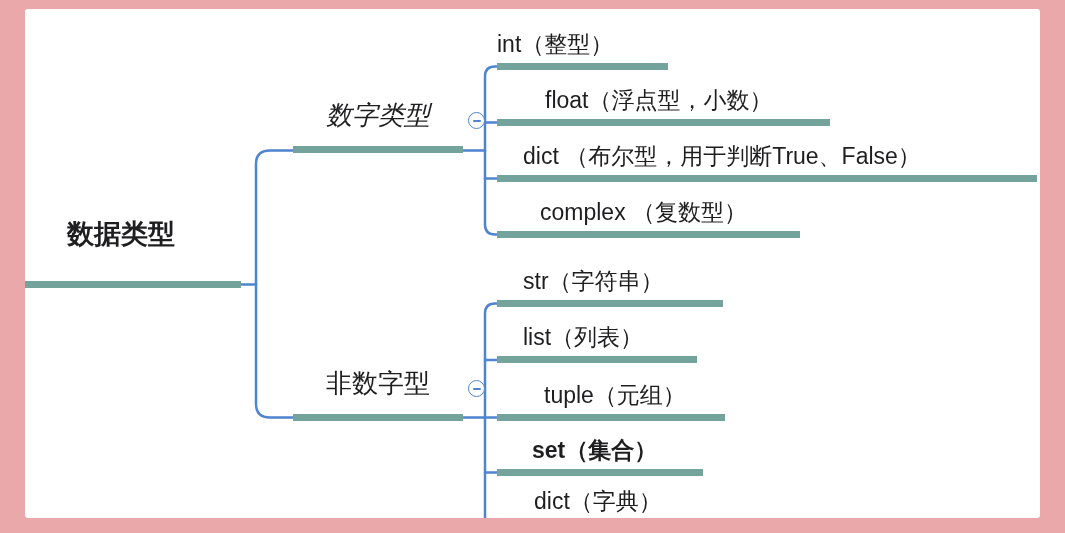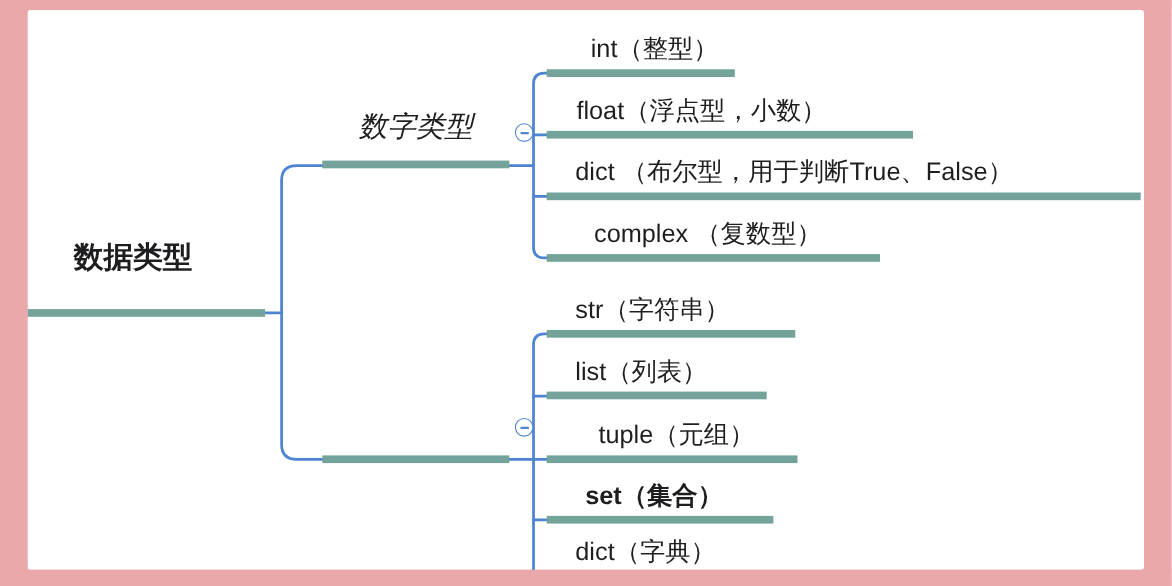--- a/index.html
+++ b/index.html
@@ -44,29 +44,29 @@
   .bar-str{left:497px;top:300px;width:226px;}
   .bar-list{left:497px;top:356px;width:200px;}
   .bar-tuple{left:497px;top:414px;width:228px;}
   .bar-set{left:497px;top:469px;width:206px;}
   .bar-dict{left:497px;top:520px;width:210px;}
 
   
   .lbl-root{left:13px;top:218px;}
   .lbl-b1{left:293px;top:98px;font-style:italic;}
   .lbl-b2{left:293px;top:366px;}
-  .lbl-int{left:537px;top:30px;}
-  .lbl-float{left:524px;top:86px;text-align:center;}
+  .lbl-int{left:497px;top:30px;}
+  .lbl-float{left:545px;top:86px;text-align:center;}
   .lbl-bool{left:523px;top:142px;}
   .lbl-complex{left:540px;top:198px;}
   .lbl-str{left:523px;top:267px;}
   .lbl-list{left:523px;top:323px;}
   .lbl-tuple{left:544px;top:381px;}
   .lbl-set{left:532px;top:436px;font-weight:bold;}
-  .lbl-dict{left:523px;top:487px;}
+  .lbl-dict{left:534px;top:487px;}
 
   .btn-b1{left:468px;top:112px;}
   .btn-b2{left:468px;top:380px;}
 </style>
 </head>
 <body>
 
 <div class="canvas">
 
   <div class="panel"></div>
@@ -99,20 +99,21 @@
   <div class="bar bar-complex"></div>
   <div class="bar bar-str"></div>
   <div class="bar bar-list"></div>
   <div class="bar bar-tuple"></div>
   <div class="bar bar-set"></div>
   <div class="bar bar-dict"></div>
 
   <div class="label root-label lbl-root">数据类型</div>
 
   <div class="label branch-label lbl-b1">数字类型</div>
+  <div class="label branch-label lbl-b2">非数字型</div>
 
   <div class="label leaf-label lbl-int">int（整型）</div>
   <div class="label leaf-label lbl-float">float（浮点型，小数）</div>
   <div class="label leaf-label lbl-bool">dict （布尔型，用于判断True、False）</div>
   <div class="label leaf-label lbl-complex">complex （复数型）</div>
 
   <div class="label leaf-label lbl-list">list（列表）</div>
   <div class="label leaf-label lbl-str">str（字符串）</div>
   <div class="label leaf-label lbl-tuple">tuple（元组）</div>
   <div class="label leaf-label lbl-set">set（集合）</div>

